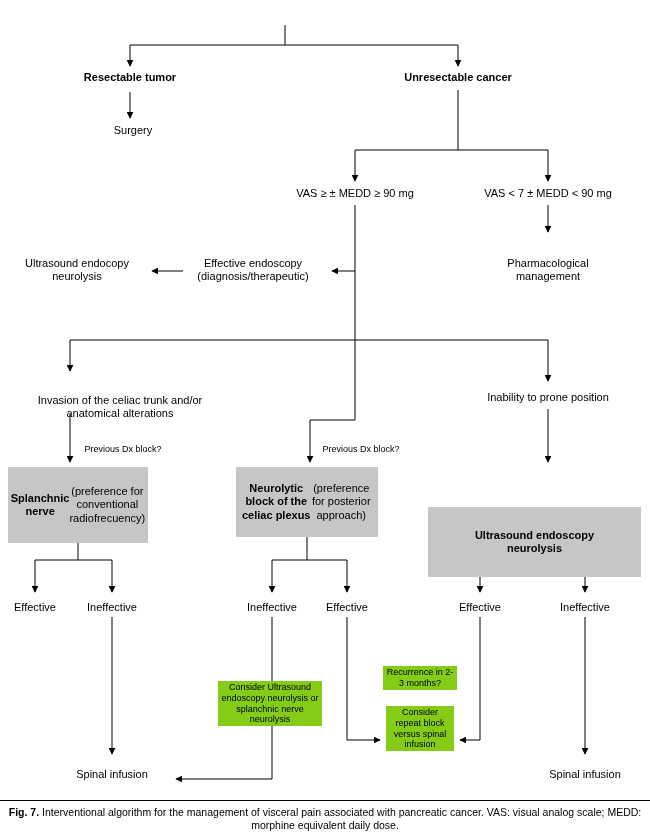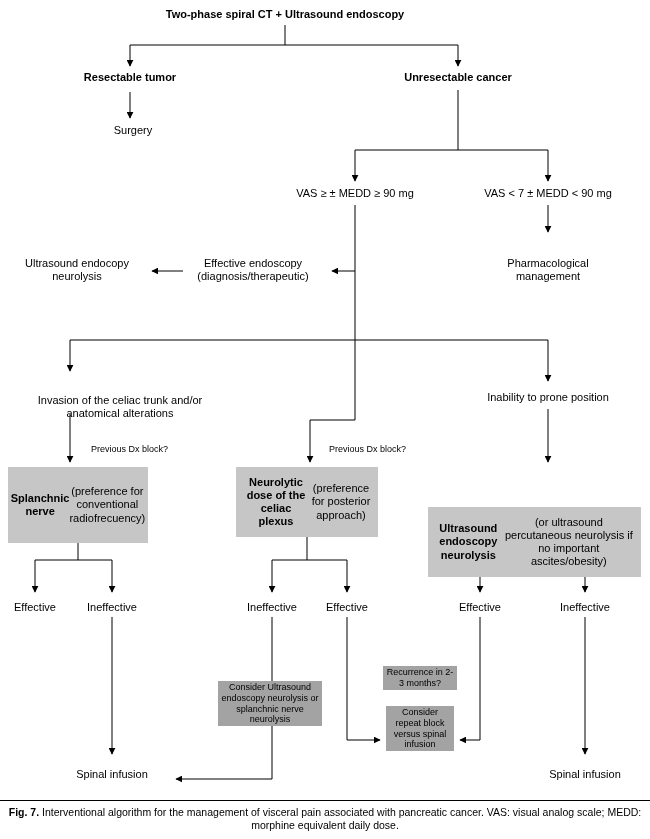--- a/index.html
+++ b/index.html
@@ -2,23 +2,23 @@
 <html><head>
 <meta charset="utf-8">
 <style>
   html,body{margin:0;padding:0;background:#fff;}
   #fig{position:relative;width:650px;height:839px;background:#fff;
        font-family:"Liberation Sans", sans-serif;color:#000;overflow:hidden;}
   #fig svg{position:absolute;left:0;top:0;}
   .txt{position:absolute;font-size:11px;line-height:1.2;text-align:center;
        transform:translateX(-50%);white-space:normal;}
   .b{font-weight:bold;}
-  .sm{position:absolute;font-size:9px;line-height:1.15;text-align:right;}
+  .sm{position:absolute;font-size:9px;line-height:1.15;text-align:center;}
   .smc{position:absolute;font-size:9px;line-height:1.2;text-align:center;
-       transform:translateX(-50%);background:#a3a3a3;padding:1px 2px;}
+       transform:translateX(-50%);background:#84cc16;padding:1px 2px;}
   .graybox{position:absolute;background:#c6c6c6;display:flex;
        justify-content:center;align-items:center;text-align:center;
        font-size:11px;line-height:1.2;padding:4px 6px;box-sizing:border-box;}
   .caption{position:absolute;left:4px;top:806px;width:642px;font-size:10.5px;
        line-height:1.28;text-align:center;}
   .caption-rule{position:absolute;left:0;top:800px;width:650px;border-top:1.5px solid #000;}
   path{stroke:#000;stroke-width:1;fill:none;}
   #ah path{stroke:none;fill:#000;}
 </style>
 </head>
@@ -62,21 +62,20 @@
     <path d="M480,560 H585"></path>
     <path d="M480,560 V592" marker-end="url(#ah)"></path>
     <path d="M585,560 V592" marker-end="url(#ah)"></path>
     <path d="M112,617 V754" marker-end="url(#ah)"></path>
     <path d="M272,617 V779 H176" marker-end="url(#ah)"></path>
     <path d="M347,617 V740 H380" marker-end="url(#ah)"></path>
     <path d="M480,617 V740 H460" marker-end="url(#ah)"></path>
     <path d="M585,617 V754" marker-end="url(#ah)"></path>
   </svg>
 
-  <div class="txt b" style="left:285px;top:8px;width:280px;">Two-phase spiral CT + Ultrasound endoscopy</div>
 
   <div class="txt b" style="left:130px;top:71px;width:110px;">Resectable tumor</div>
 
   <div class="txt" style="left:133px;top:124px;width:70px;">Surgery</div>
 
   <div class="txt b" style="left:458px;top:71px;width:130px;">Unresectable cancer</div>
 
   <div class="txt" style="left:355px;top:187px;width:170px;">VAS ≥ ± MEDD ≥ 90 mg</div>
 
   <div class="txt" style="left:548px;top:187px;width:180px;">VAS &lt; 7 ± MEDD &lt; 90 mg</div>
@@ -94,27 +93,26 @@
   <div class="sm" style="left:78px;top:444px;width:90px;">Previous Dx block?</div>
 
   <div class="sm" style="left:316px;top:444px;width:90px;">Previous Dx block?</div>
 
   <div class="graybox" style="left:8px;top:467px;width:140px;height:76px;">
     <span class="b">Splanchnic nerve</span>
     <span>(preference for conventional radiofrecuency)</span>
   </div>
 
   <div class="graybox" style="left:236px;top:467px;width:142px;height:70px;">
-    <span class="b">Neurolytic dose of the celiac plexus</span>
+    <span class="b">Neurolytic block of the celiac plexus</span>
     <span>(preference for posterior approach)</span>
   </div>
 
   <div class="graybox" style="left:428px;top:467px;width:213px;height:70px;margin-top:40px;">
     <span class="b" style="max-width:130px;">Ultrasound endoscopy neurolysis</span>
-    <span>(or ultrasound percutaneous neurolysis if no important ascites/obesity)</span>
   </div>
 
   <div class="txt" style="left:35px;top:601px;width:70px;">Effective</div>
   <div class="txt" style="left:112px;top:601px;width:70px;">Ineffective</div>
 
   <div class="txt" style="left:272px;top:601px;width:70px;">Ineffective</div>
   <div class="txt" style="left:347px;top:601px;width:70px;">Effective</div>
 
   <div class="txt" style="left:480px;top:601px;width:70px;">Effective</div>
   <div class="txt" style="left:585px;top:601px;width:70px;">Ineffective</div>

